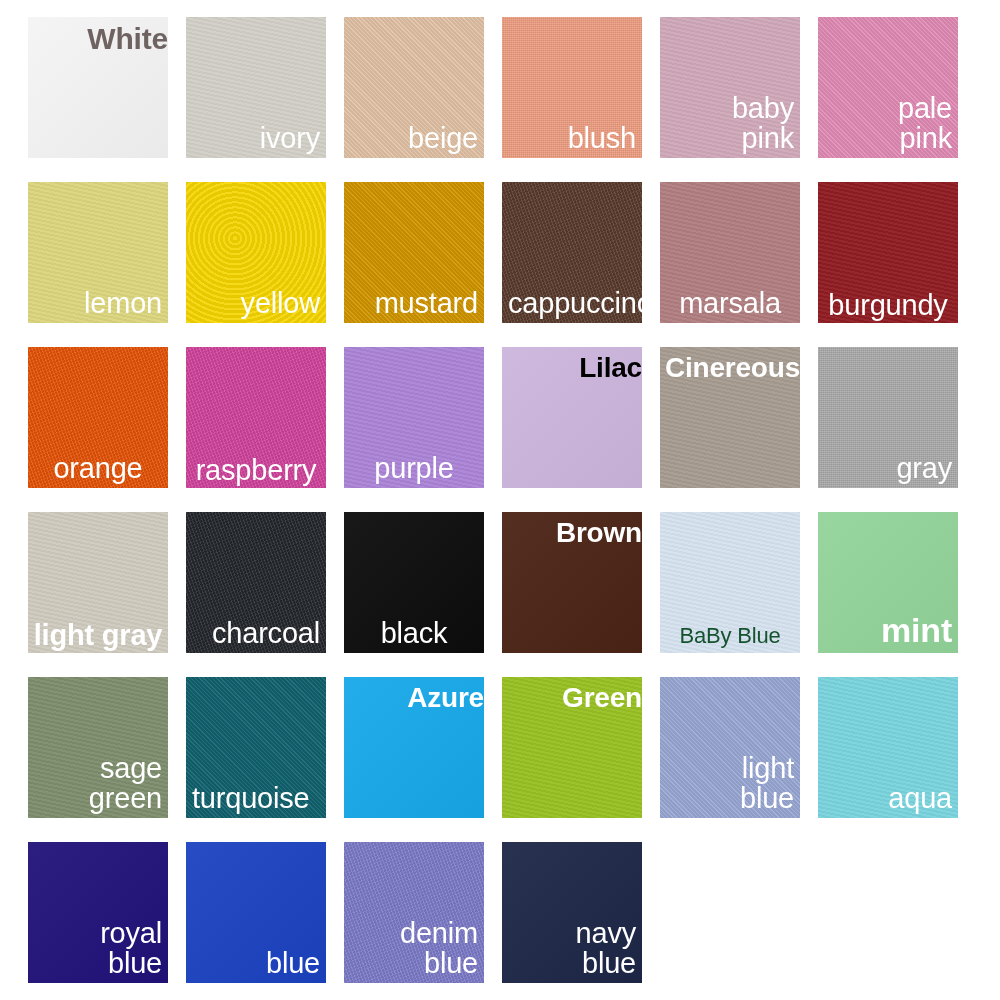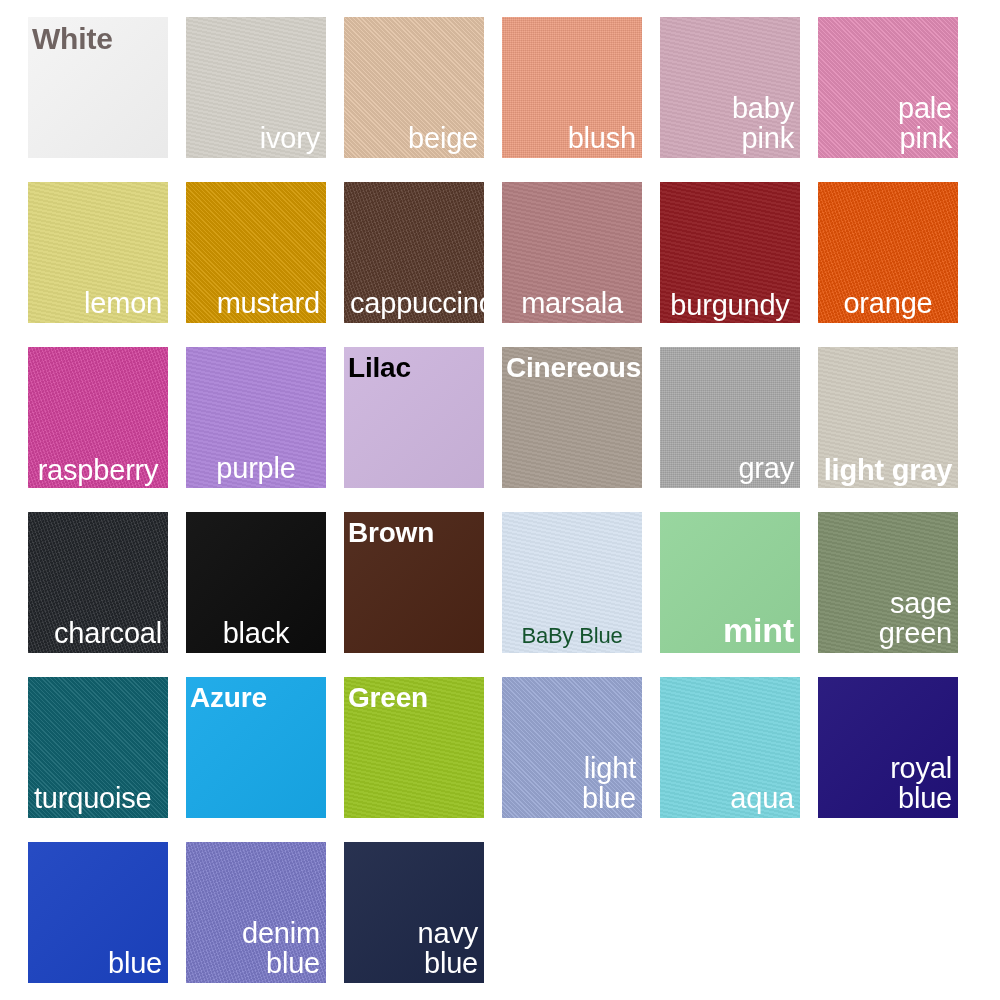--- a/index.html
+++ b/index.html
@@ -117,21 +117,21 @@
   .label.pos-bottom-center {
     left: 0;
     right: 0;
     bottom: 5px;
     text-align: center;
   }
   .label.pos-top-center {
     left: 4px;
     right: 0;
     top: 6px;
-    text-align: left;
+    text-align: right;
   }
   .label.pos-bottom-wide {
     left: -14px;
     right: -14px;
     bottom: 3px;
     text-align: center;
   }
 </style>
 </head>
 <body style="background: rgb(255, 255, 255);">
@@ -161,20 +161,24 @@
     <div class="swatch">
       <div class="tile tex-twill" style="background-color: rgb(226, 140, 182);"></div>
       <div class="label pos-bottom-right" style="color: rgb(255, 255, 255); font-size: 29px; font-weight: 400;">pale
 pink</div>
     </div>
     <div class="swatch">
       <div class="tile tex-soft" style="background-color: rgb(219, 213, 125);"></div>
       <div class="label pos-bottom-right" style="color: rgb(255, 255, 255); font-size: 29px; font-weight: 400;">lemon</div>
     </div>
     <div class="swatch">
+      <div class="tile tex-ripple" style="background-color: rgb(245, 213, 0);"></div>
+      <div class="label pos-bottom-right" style="color: rgb(255, 255, 255); font-size: 29px; font-weight: 400;">yellow</div>
+    </div>
+    <div class="swatch">
       <div class="tile tex-twill" style="background-color: rgb(209, 150, 0);"></div>
       <div class="label pos-bottom-right" style="color: rgb(255, 255, 255); font-size: 29px; font-weight: 400;">mustard</div>
     </div>
     <div class="swatch">
       <div class="tile tex-grain" style="background-color: rgb(90, 58, 44);"></div>
       <div class="label pos-bottom-left" style="color: rgb(255, 255, 255); font-size: 29px; font-weight: 400;">cappuccino</div>
     </div>
     <div class="swatch">
       <div class="tile tex-soft" style="background-color: rgb(176, 125, 128);"></div>
       <div class="label pos-bottom-center" style="color: rgb(255, 255, 255); font-size: 29px; font-weight: 400;">marsala</div>

